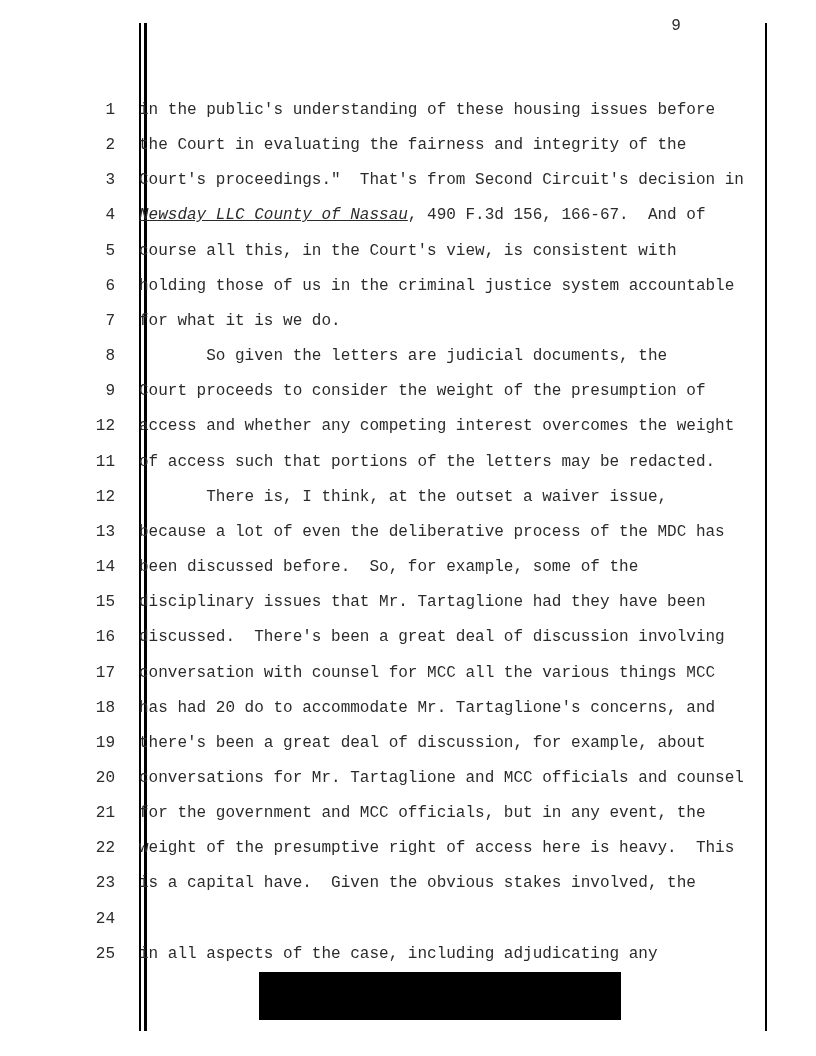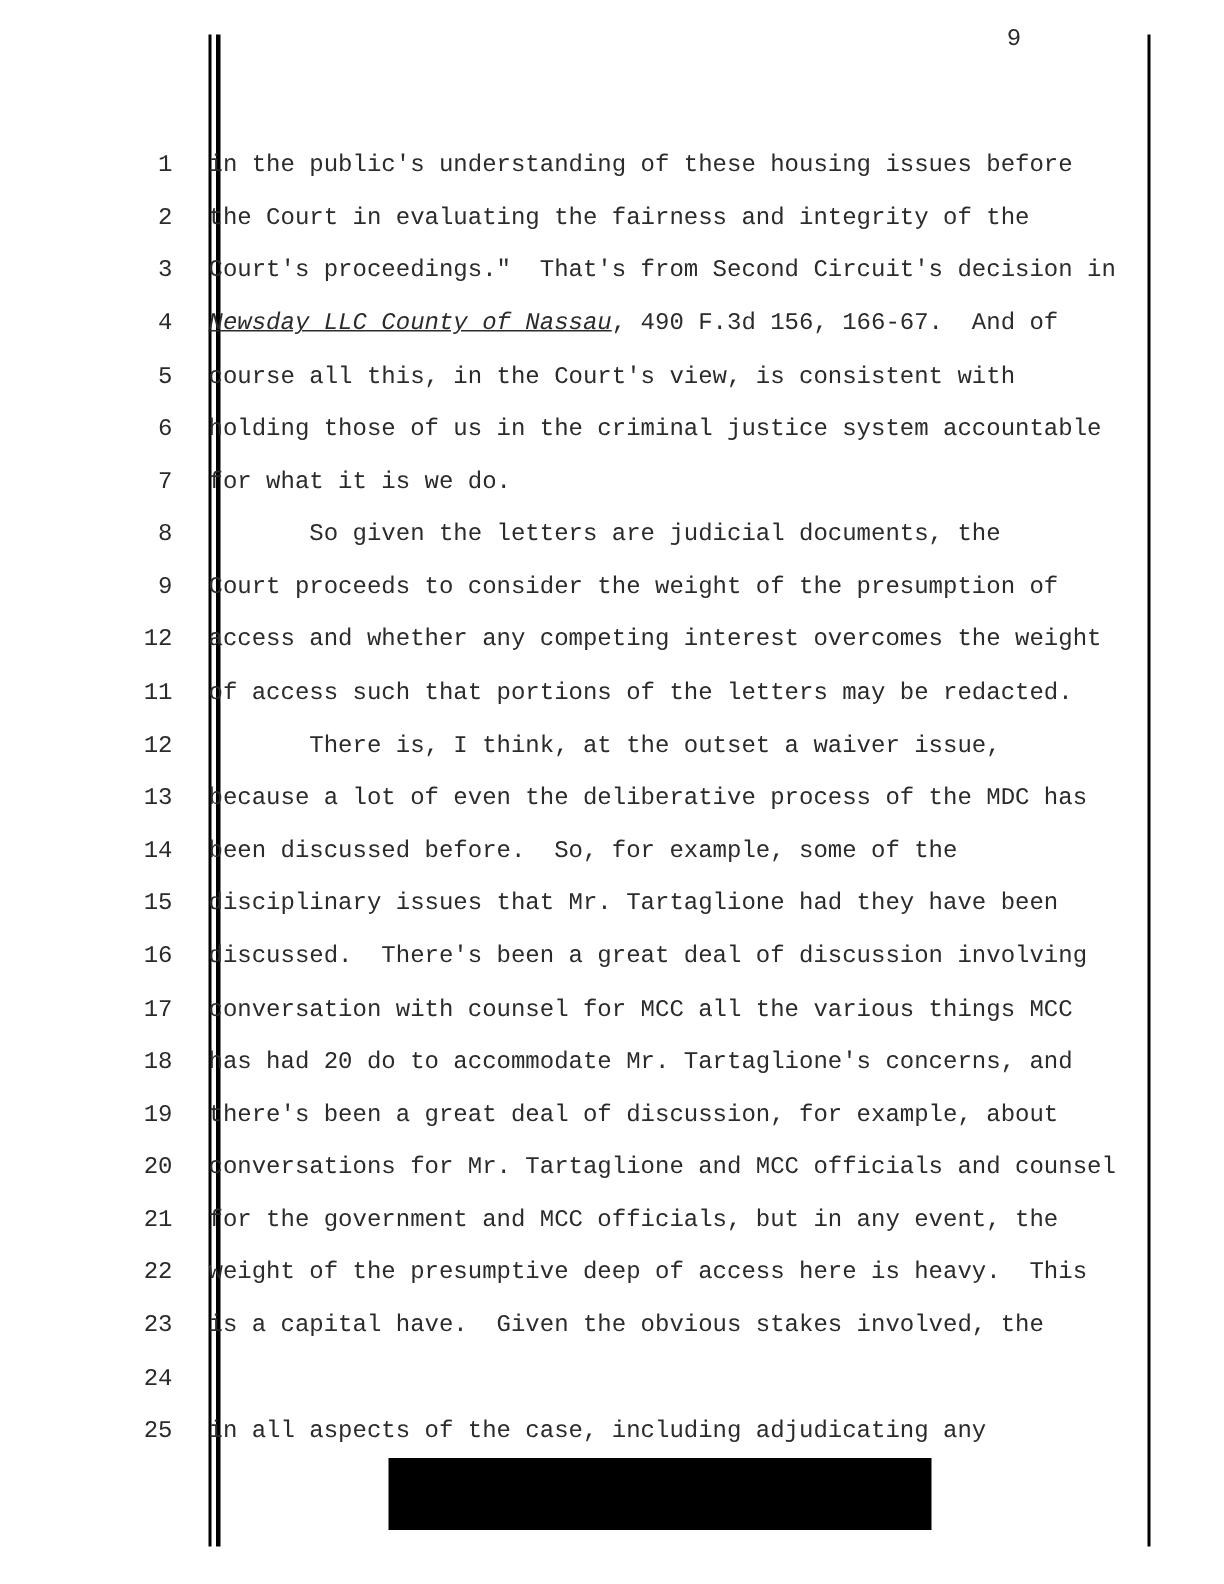--- a/index.html
+++ b/index.html
@@ -172,21 +172,21 @@
       <div class="row">
         <span class="line-number">20</span>
         <span class="line-text"><span>conversations for Mr. Tartaglione and MCC officials and counsel</span></span>
       </div>
       <div class="row">
         <span class="line-number">21</span>
         <span class="line-text"><span>for the government and MCC officials, but in any event, the</span></span>
       </div>
       <div class="row">
         <span class="line-number">22</span>
-        <span class="line-text"><span>weight of the presumptive deep of access here is heavy.  This</span></span>
+        <span class="line-text"><span>weight of the presumptive right of access here is heavy.  This</span></span>
       </div>
       <div class="row">
         <span class="line-number">23</span>
         <span class="line-text"><span>is a capital have.  Given the obvious stakes involved, the</span></span>
       </div>
       <div class="row">
         <span class="line-number">24</span>
       </div>
       <div class="row">
         <span class="line-number">25</span>

